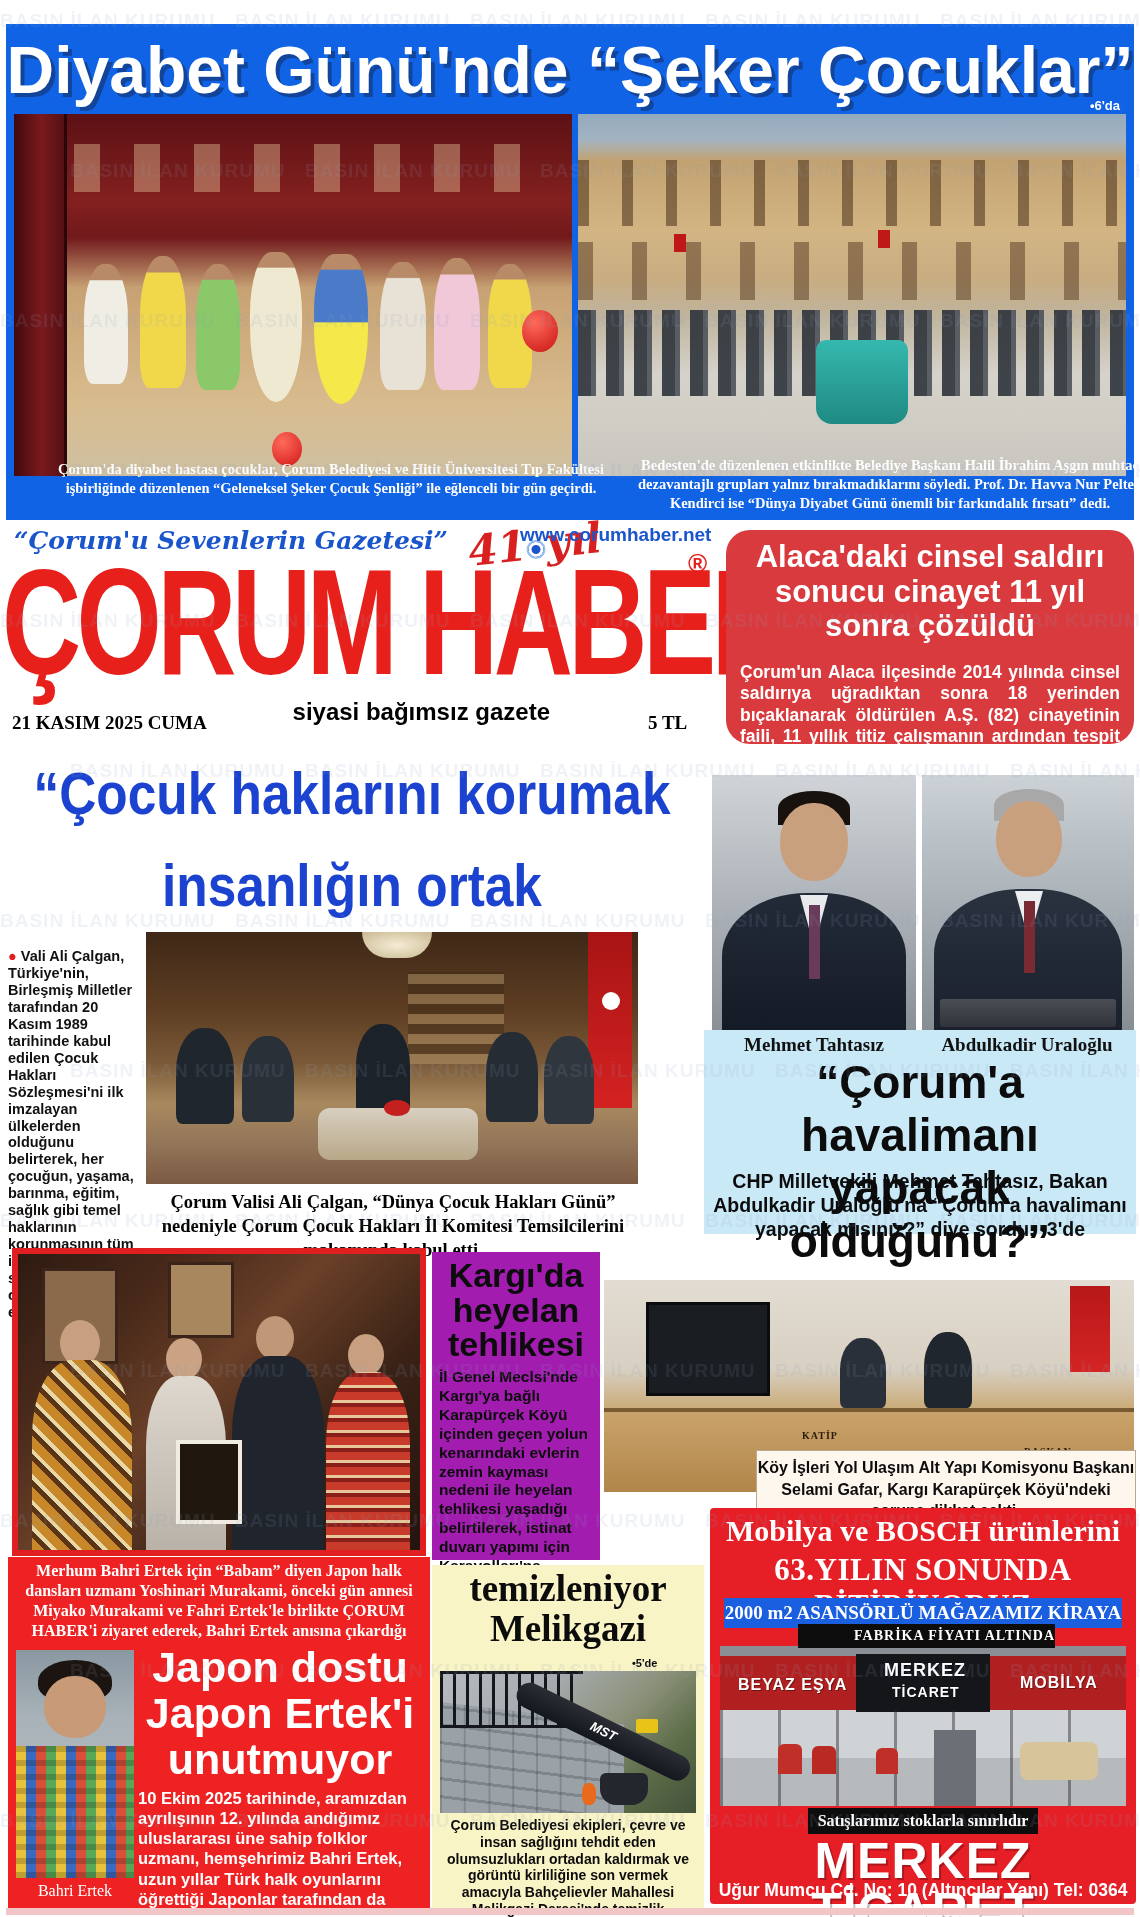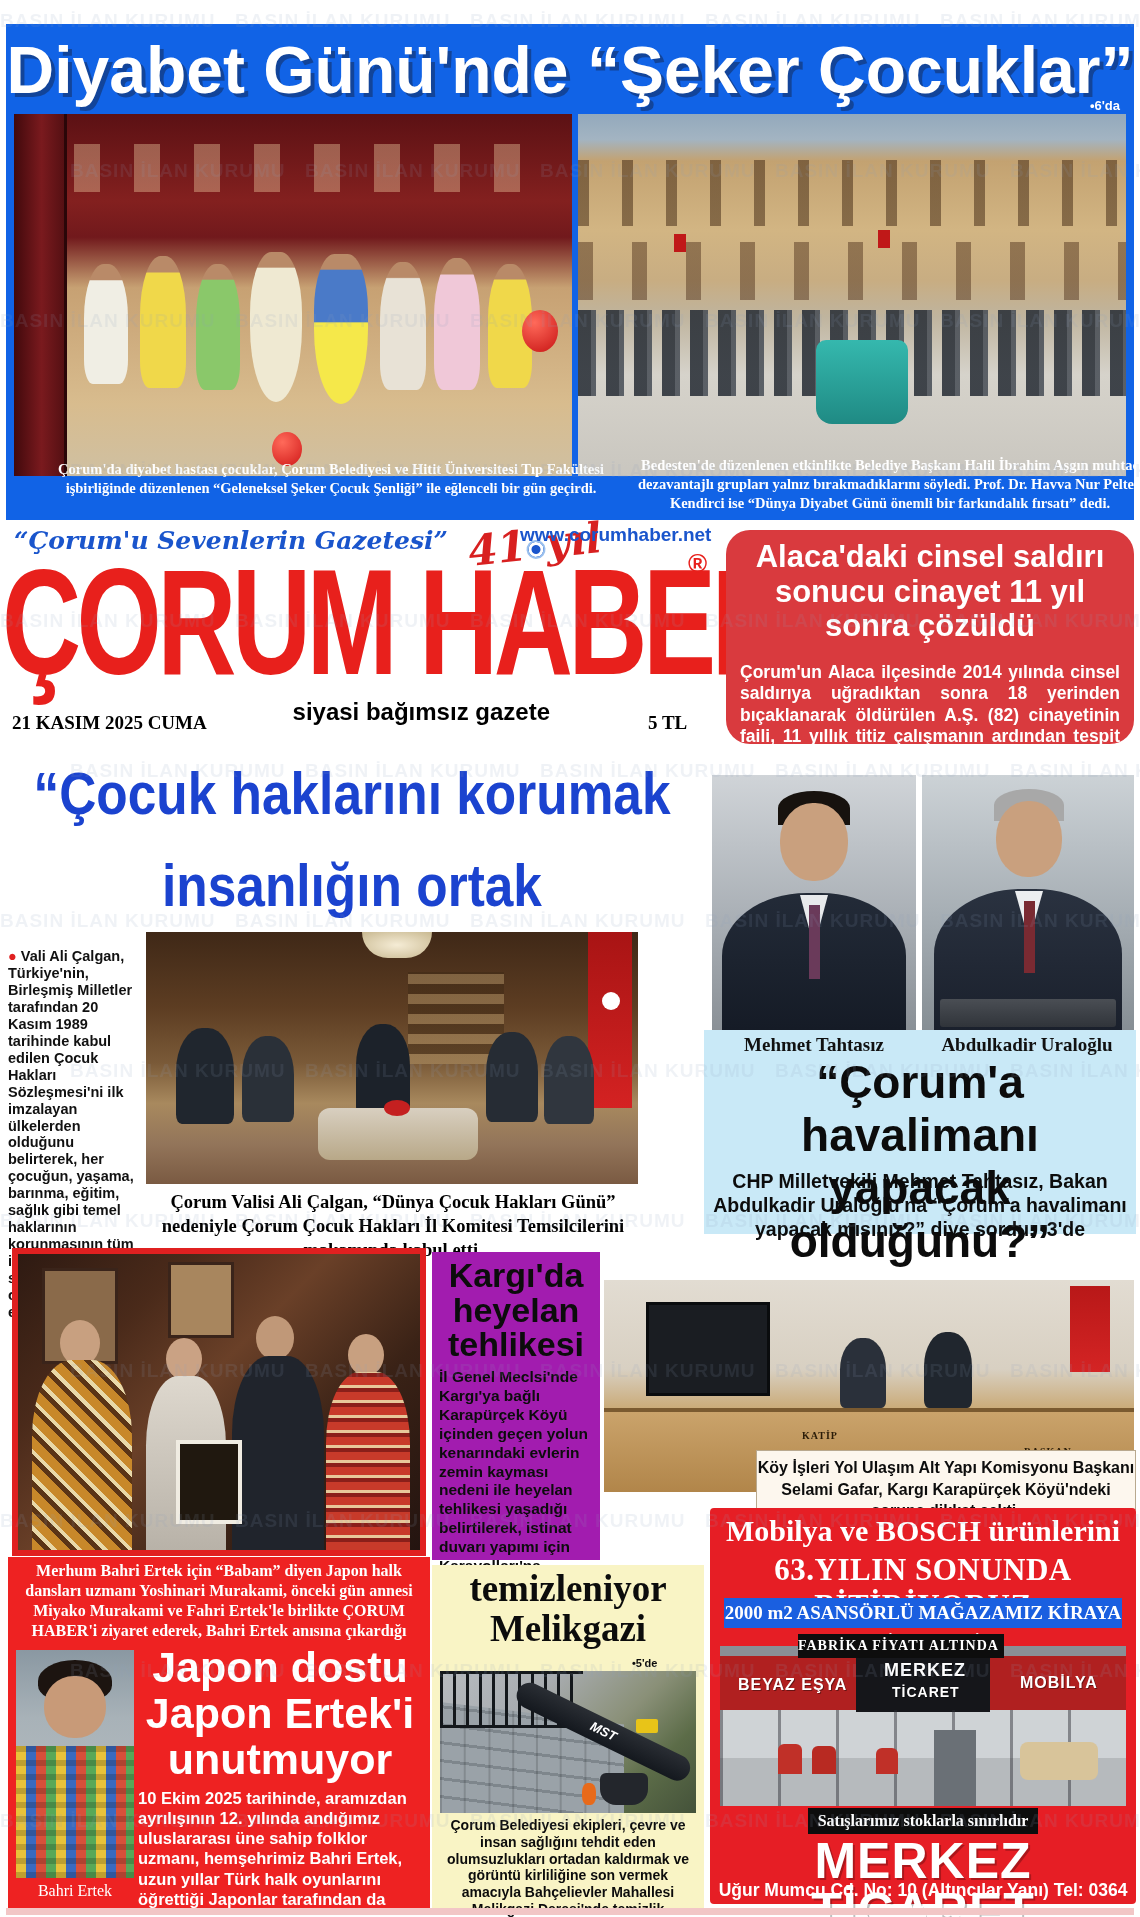--- a/index.html
+++ b/index.html
@@ -71,22 +71,22 @@
   .melik-ref{left:200px;top:92px;color:#0c0c0c;font-weight:bold;font-size:11px;}
   .melik-cap{left:8px;top:252px;width:256px;color:#0c0c0c;font-weight:bold;font-size:14px;line-height:1.2;text-align:center;}
   
   .ad-box{left:710px;top:1508px;width:426px;height:396px;background:#e61e25;border-radius:4px;}
   .ad-l1{left:0;top:6px;width:100%;text-align:center;color:#fff;font-family:"Liberation Serif",serif;
          font-weight:bold;font-size:30px;}
   .ad-l2{left:0;top:44px;width:100%;text-align:center;color:#fff;font-family:"Liberation Serif",serif;
          font-weight:bold;font-size:31px;letter-spacing:.5px;}
   .ad-blue{left:14px;top:90px;width:398px;height:30px;background:#1a5fe0;color:#fff;
            font-family:"Liberation Serif",serif;font-weight:bold;font-size:19px;text-align:center;line-height:30px;}
-  .ad-black1{left:88px;top:126px;width:206px;height:24px;background:#0d0d0d;color:#fff;z-index:5;
-             font-family:"Liberation Serif",serif;font-weight:bold;font-size:14px;text-align:left;line-height:24px;letter-spacing:1px;}
+  .ad-black1{left:88px;top:116px;width:257px;height:24px;background:#0d0d0d;color:#fff;z-index:5;
+             font-family:"Liberation Serif",serif;font-weight:bold;font-size:14px;text-align:right;line-height:24px;letter-spacing:1px;}
   .ad-black2{left:98px;top:300px;width:230px;height:26px;background:#0d0d0d;color:#fff;z-index:5;
              font-family:"Liberation Serif",serif;font-weight:bold;font-size:16px;text-align:center;line-height:26px;}
   .ad-name{left:0;top:328px;width:100%;text-align:center;color:#fff;font-weight:bold;font-size:50px;
            letter-spacing:1px;line-height:1;text-shadow:2px 2px 0 rgba(0,0,0,.25);}
   .ad-addr{left:0;top:372px;width:100%;text-align:center;color:#fff;font-weight:bold;font-size:17.5px;}
   .sign-txt{position:absolute;color:#fff;font-weight:bold;letter-spacing:1px;text-shadow:1px 1px 0 rgba(0,0,0,.4);}
   
   #wm-layer{position:absolute;left:0;top:0;width:1140px;height:1917px;z-index:60;pointer-events:none;}
   .wm{position:absolute;font-weight:bold;font-size:19px;color:#8ea0bd;opacity:.13;letter-spacing:1px;white-space:nowrap;}
   .bottom-strip{left:6px;top:1908px;width:1128px;height:7px;background:#f2c6c6;}

